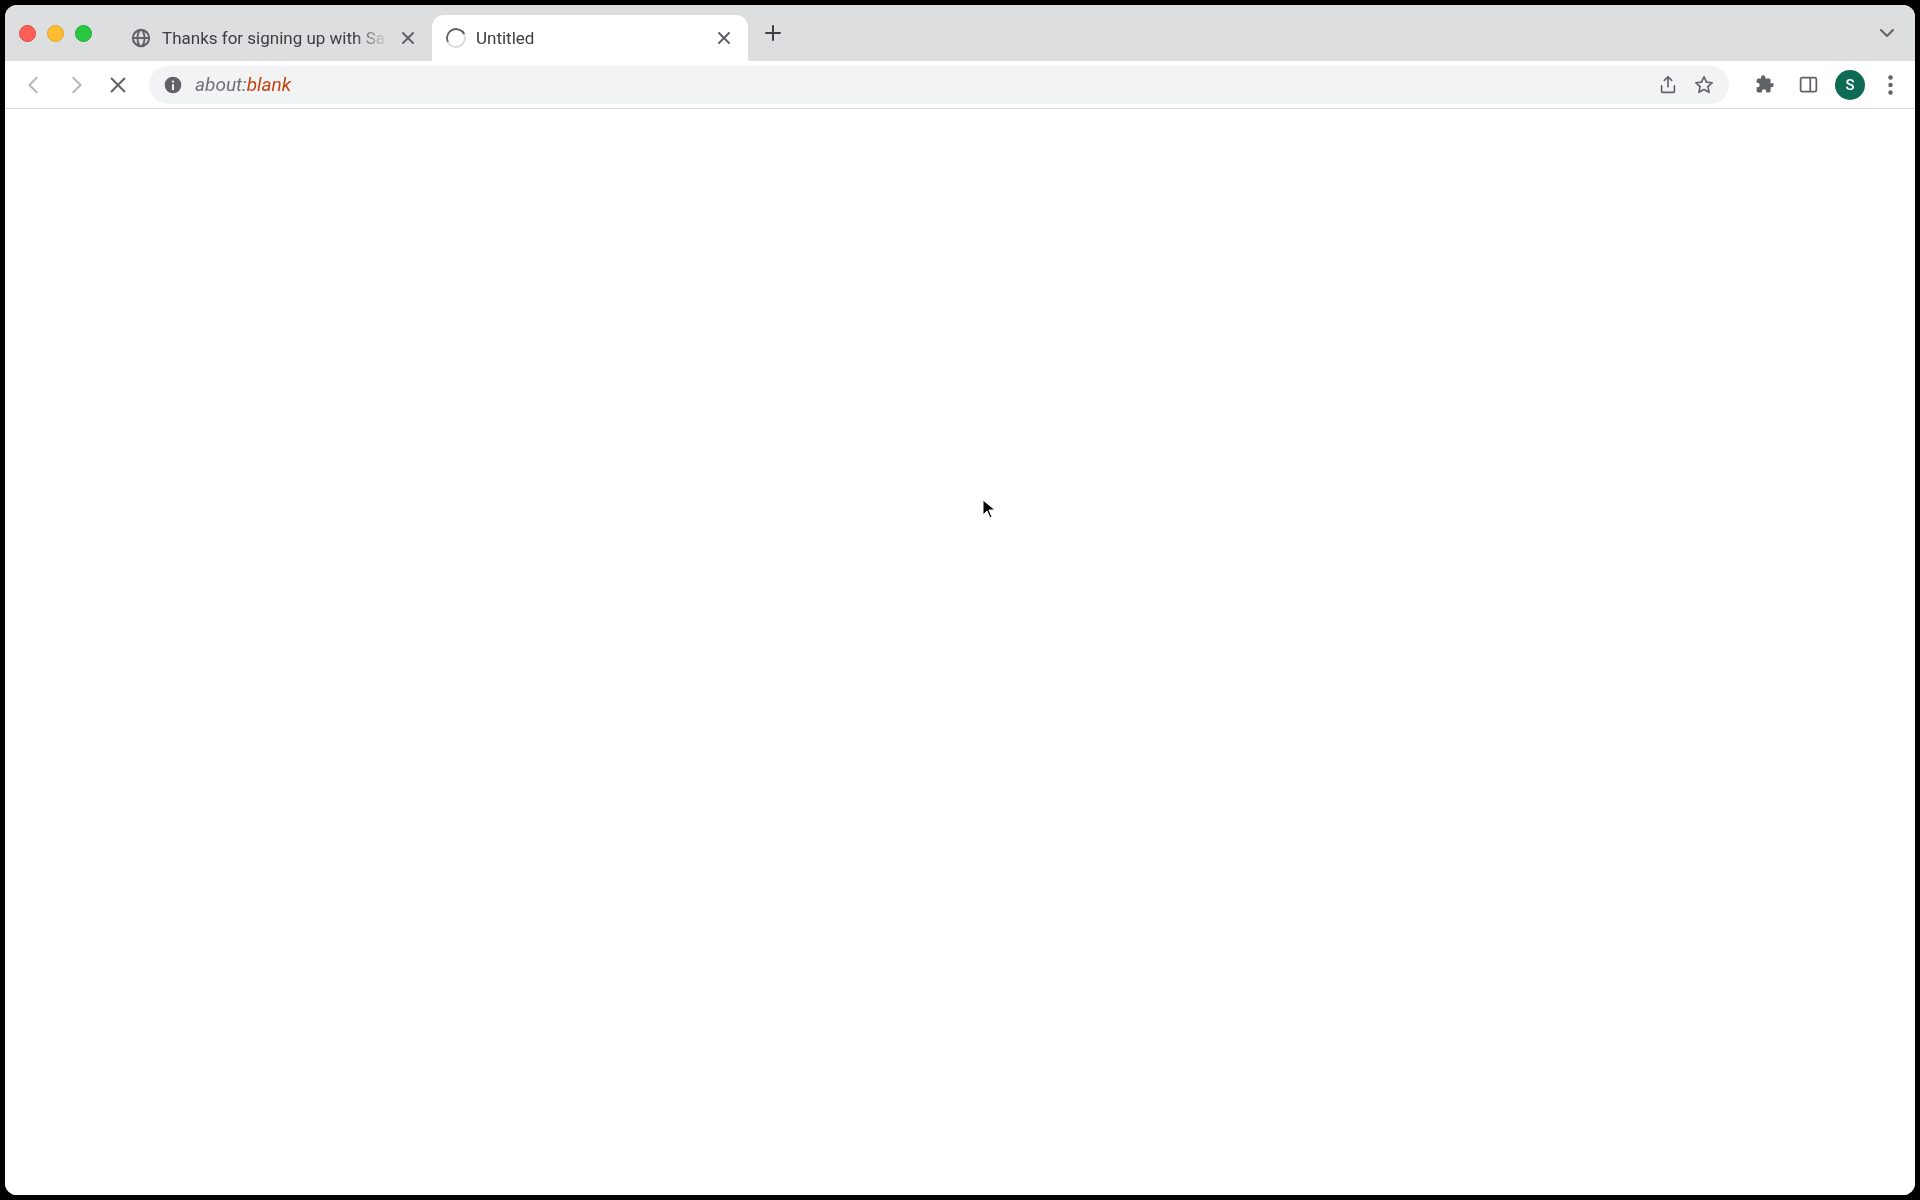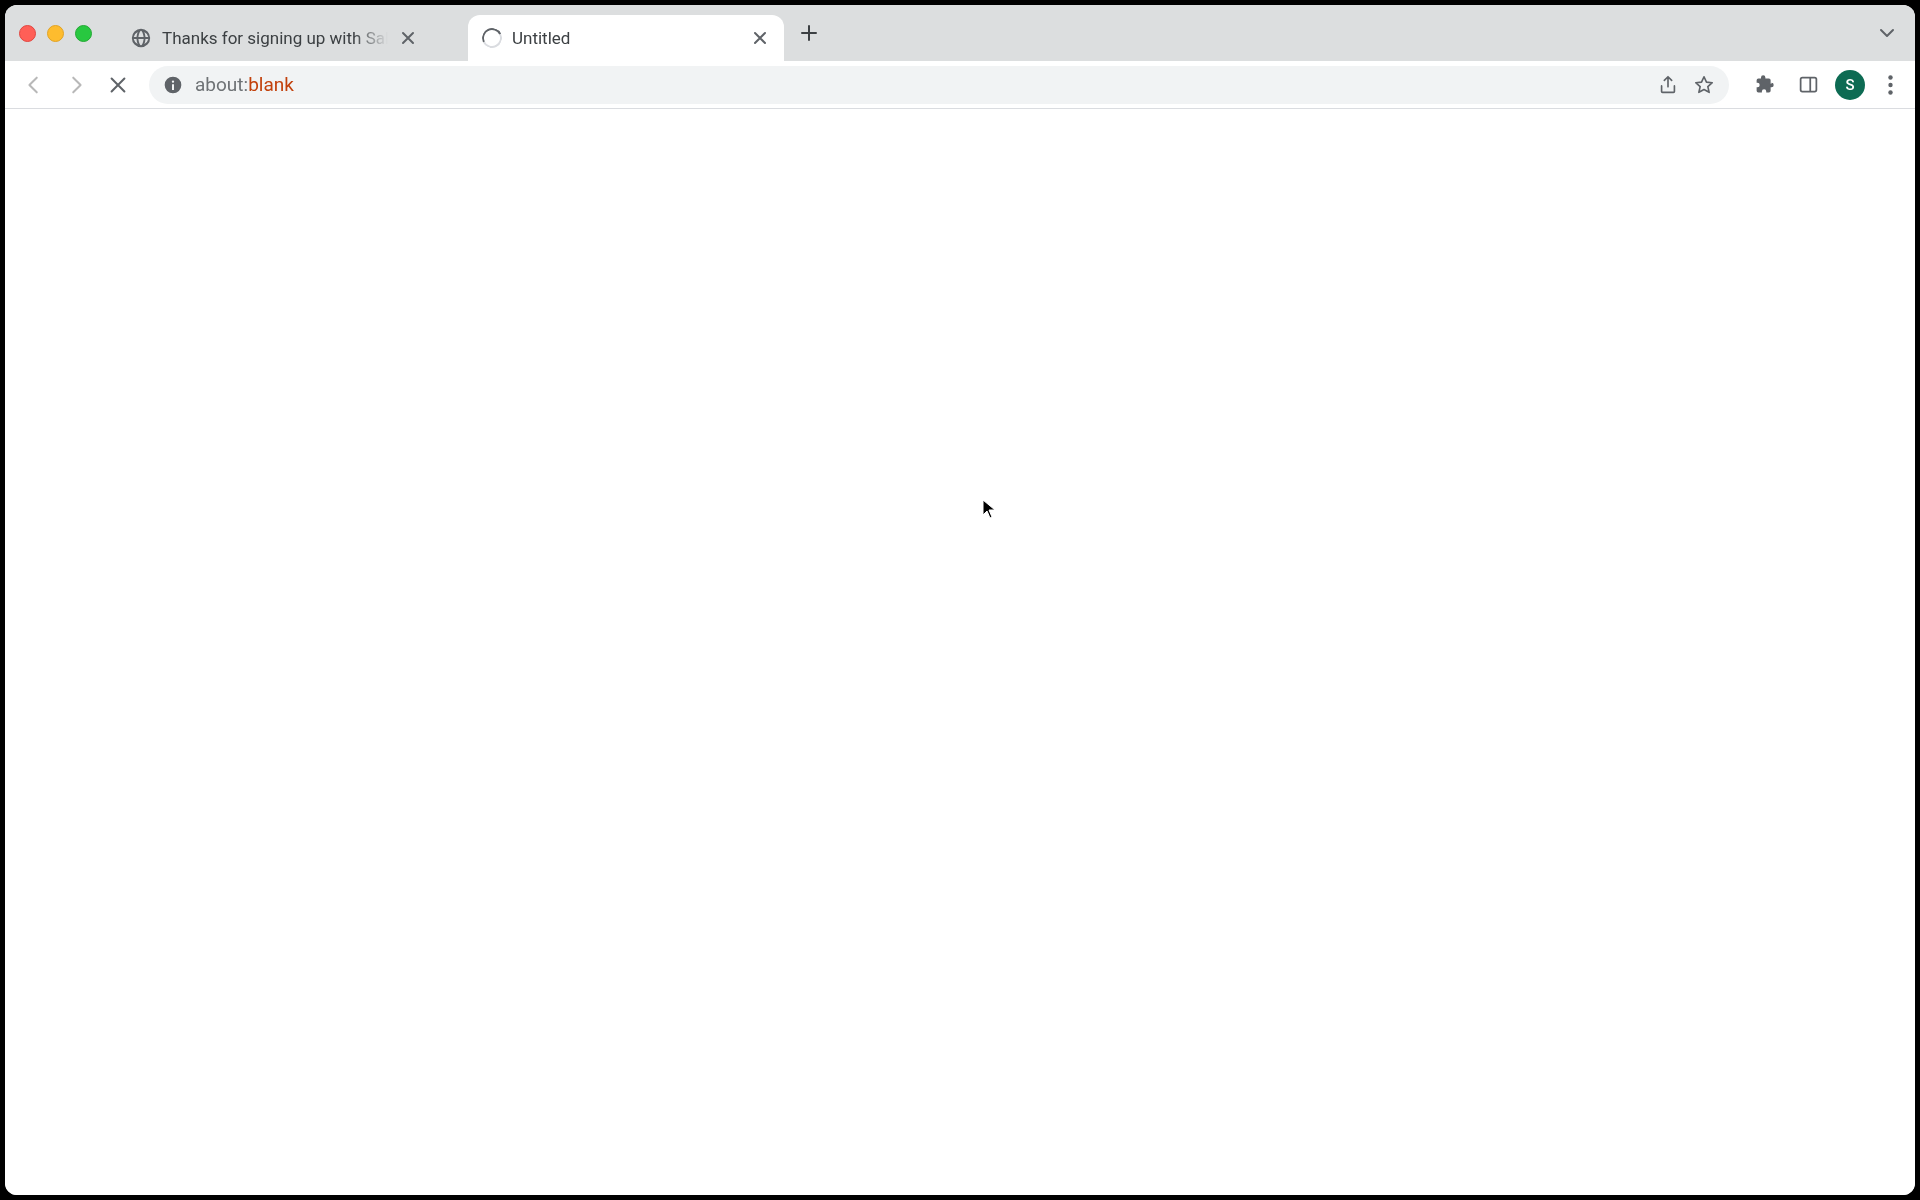--- a/index.html
+++ b/index.html
@@ -78,21 +78,20 @@
       position: absolute;
       right: 0;
       top: 10px;
       bottom: 10px;
       width: 1px;
       background: #b6b8ba;
       display: none;
     }
     .tab.active {
       background: #fff;
-      margin-left: 36px;
     }
     .tab-favicon {
       width: 22px;
       height: 22px;
       display: flex;
       align-items: center;
       justify-content: center;
       flex: 0 0 auto;
     }
     .tab-favicon.globe svg { width: 22px; height: 22px; fill: #5f6368; }
@@ -186,20 +185,21 @@
       width: 20px; height: 20px;
       display: flex; align-items: center; justify-content: center;
     }
     .site-info svg { width: 20px; height: 20px; fill: #5f6368; }
     .url {
       flex: 1 1 auto;
       font-size: 19px;
       color: #202124;
       display: flex;
       align-items: baseline;
+      font-style: italic;
     }
     .url .dim { color: #6e7275; }
     .url .strong { color: #c2410c; }
 
     .omnibox-actions {
       display: flex;
       gap: 14px;
       align-items: center;
     }
     .omni-icon { width: 22px; height: 22px; display:flex; align-items:center; justify-content:center; }

